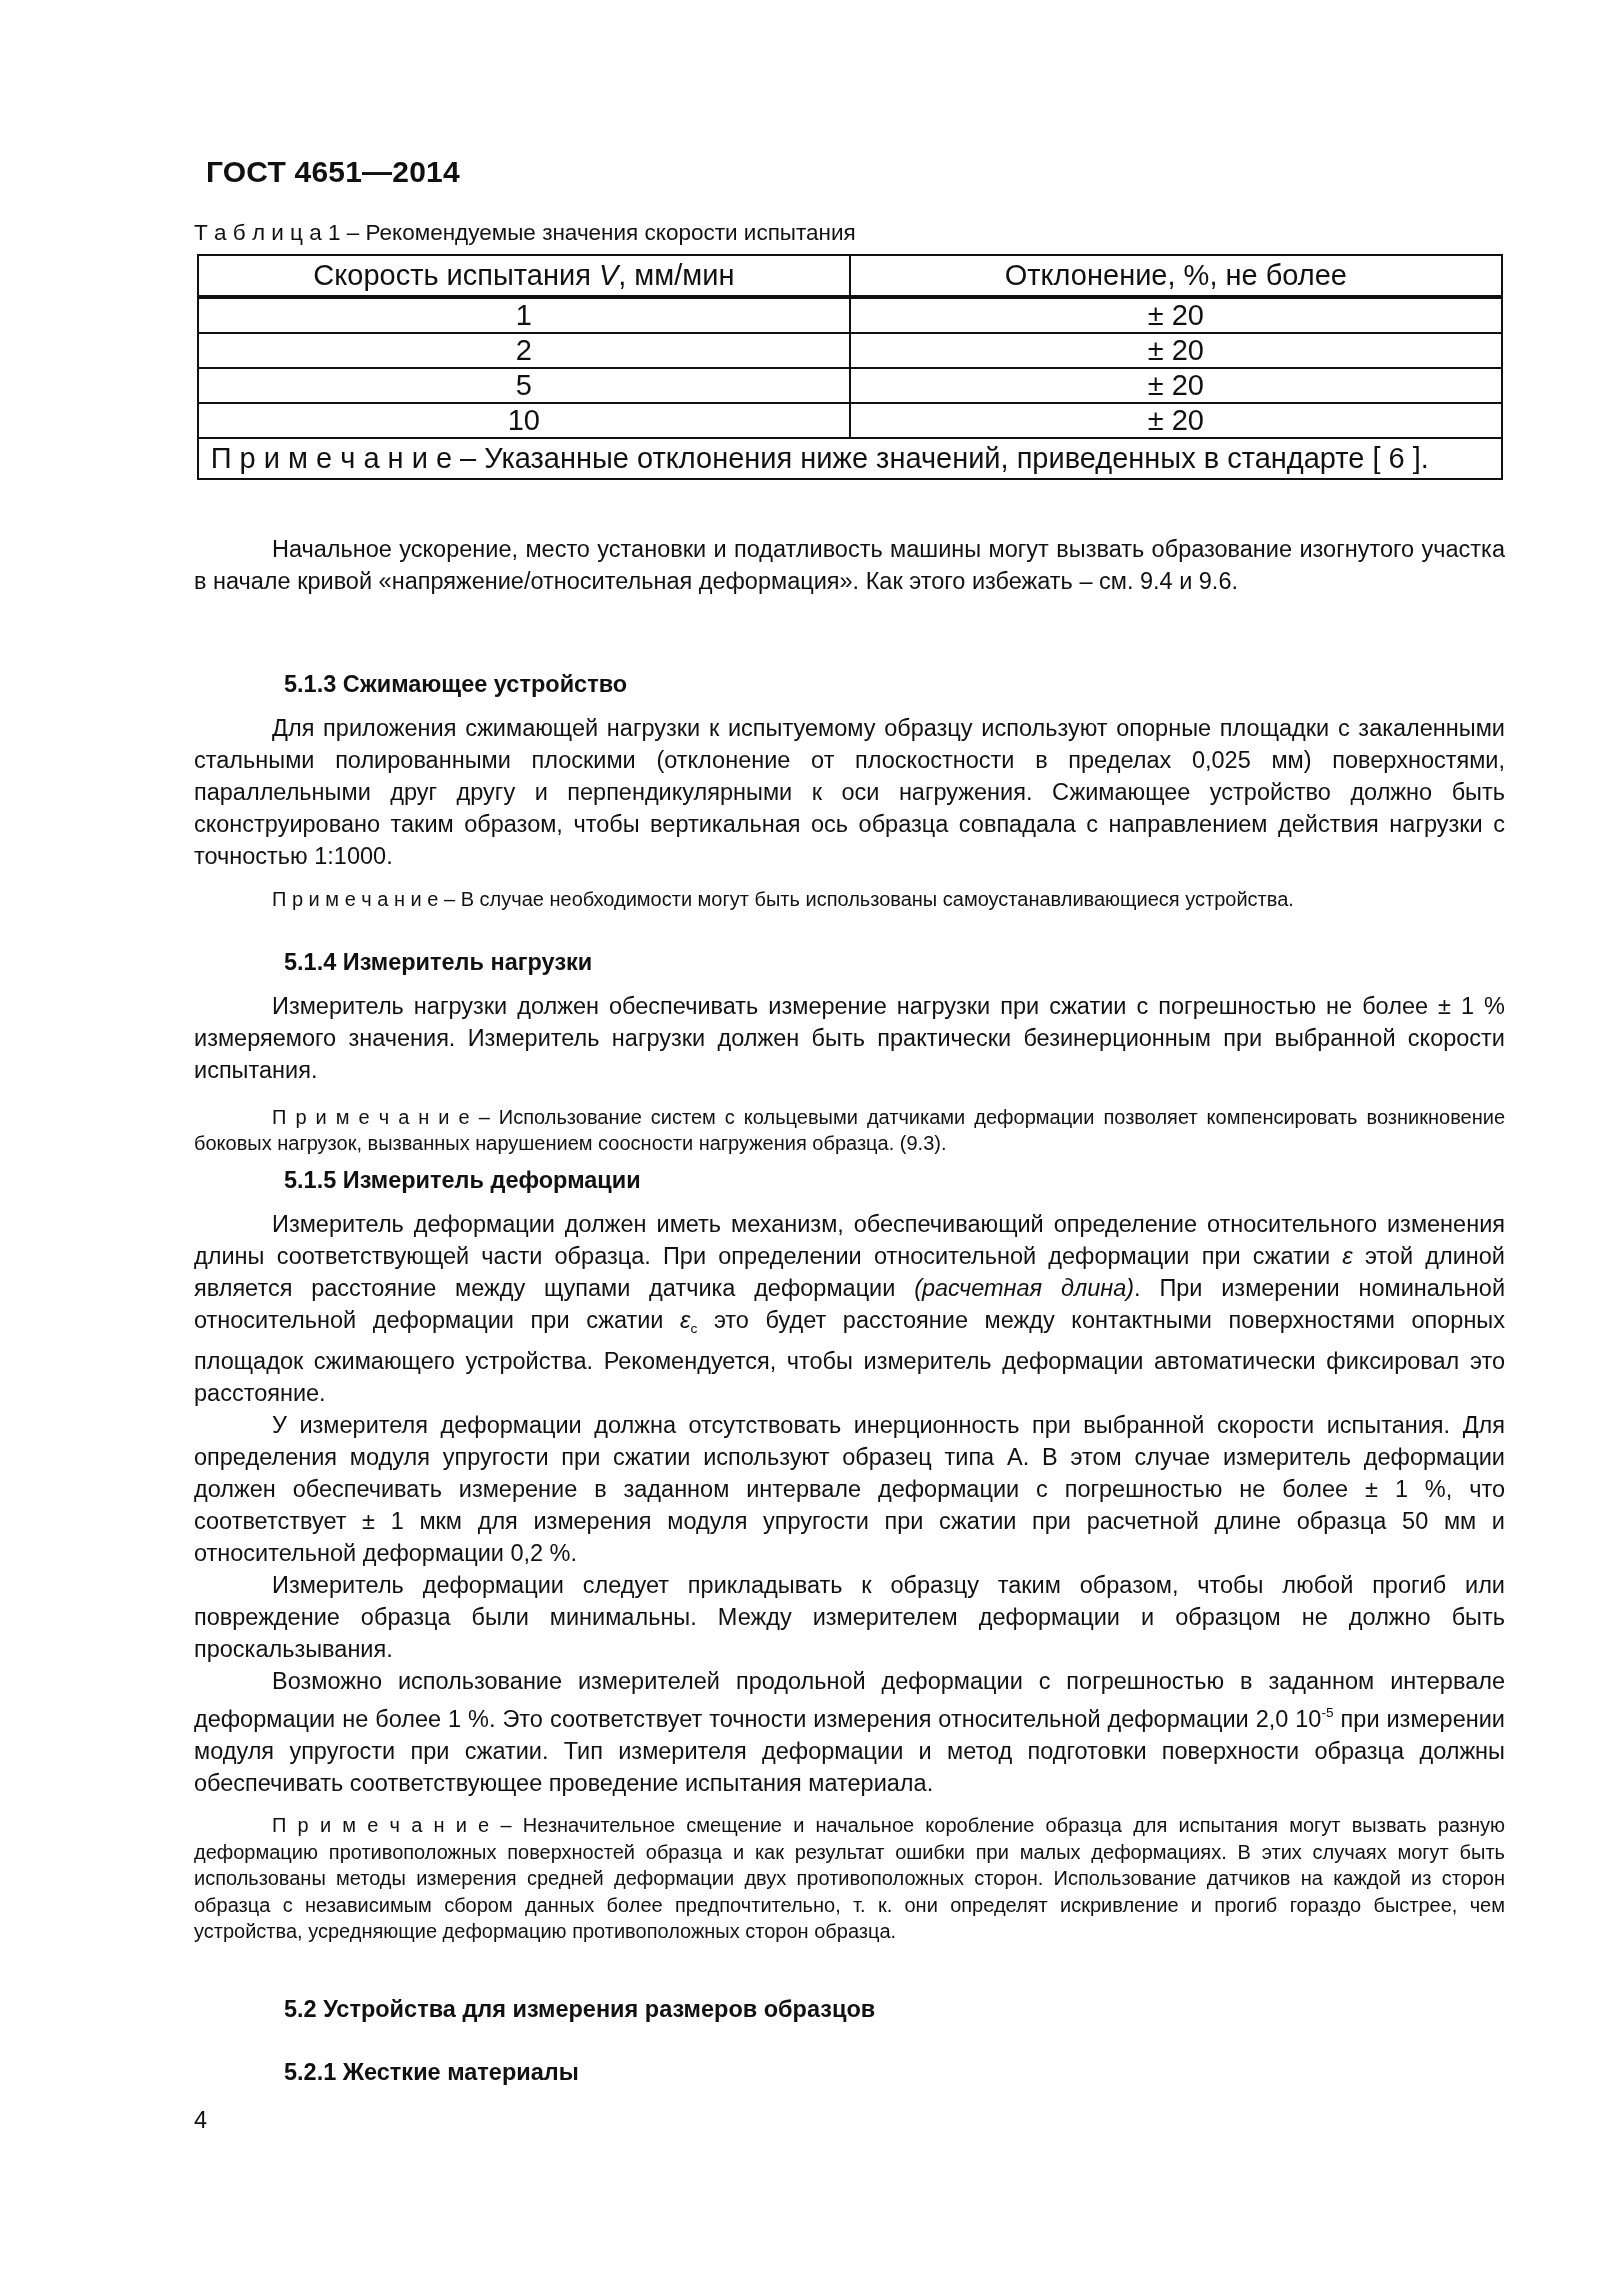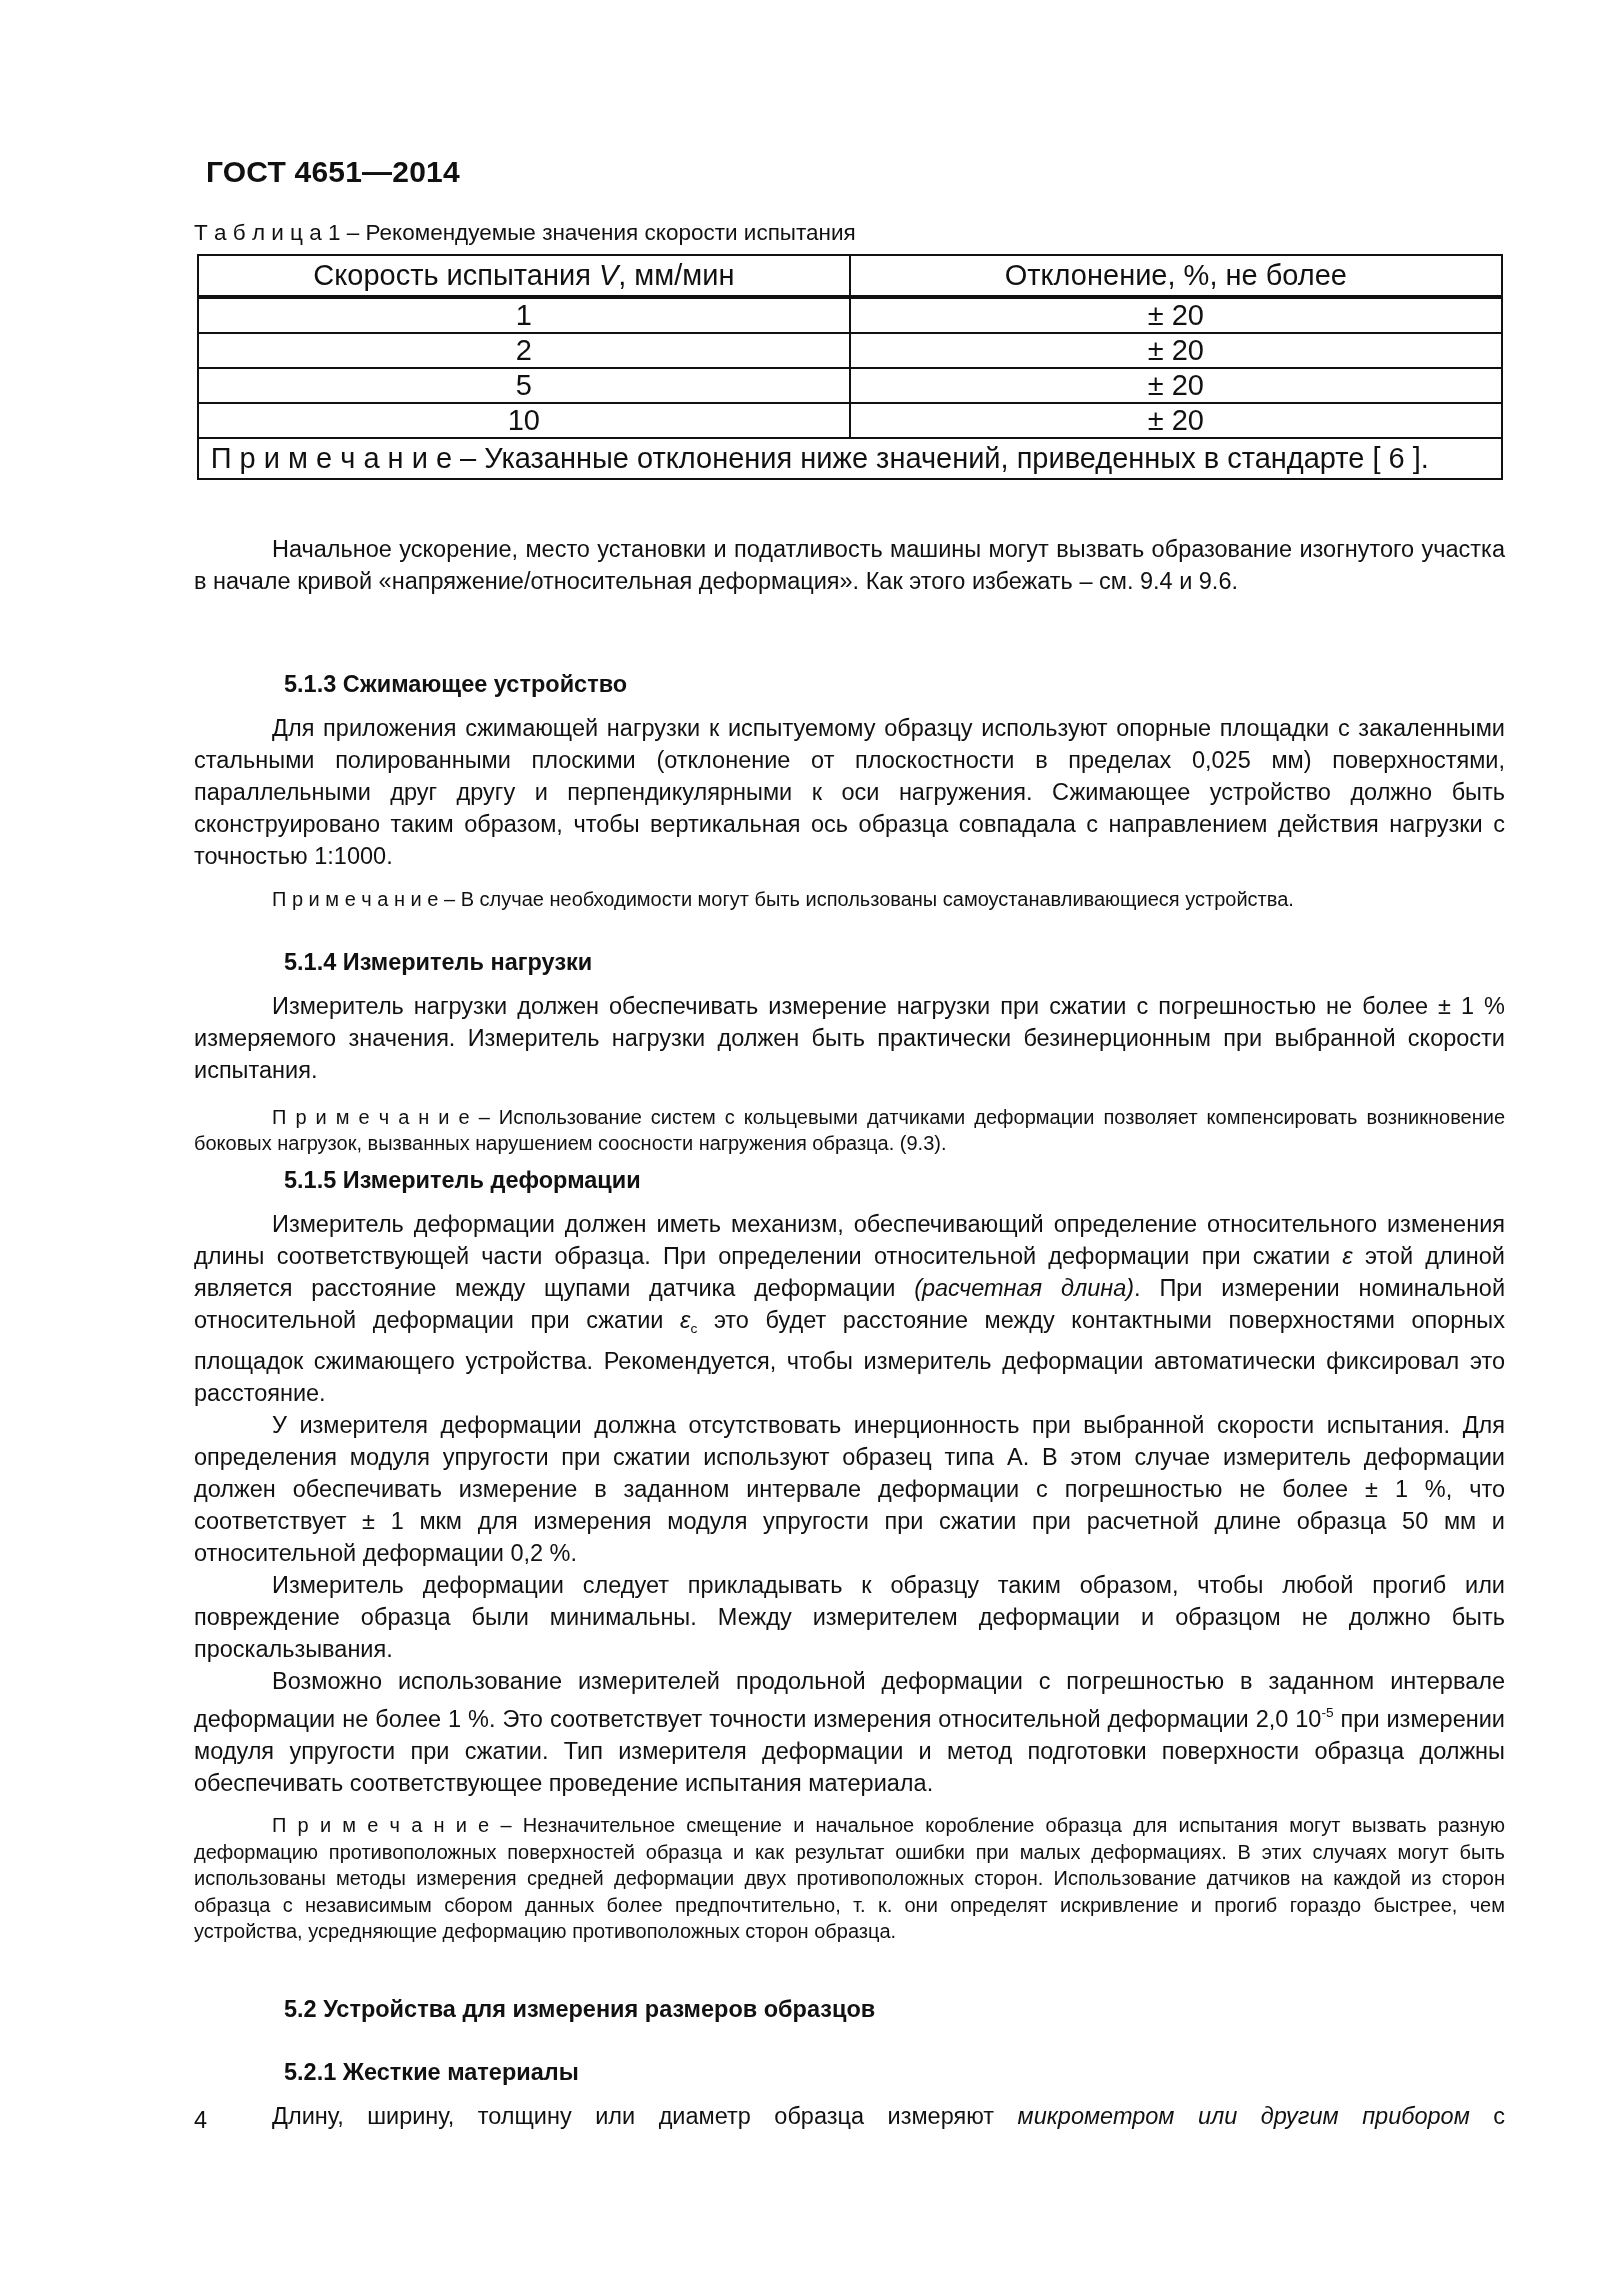--- a/index.html
+++ b/index.html
@@ -92,18 +92,17 @@
     <div style="height:13.7px"></div>
     <p class="note"><span>П р и м е ч а н и е</span><span> – Незначительное смещение и начальное коробление образца для испытания могут вызвать разную  деформацию противоположных поверхностей образца и как результат ошибки при малых деформациях. В этих случаях  могут быть использованы методы измерения средней деформации двух противоположных сторон. Использование датчиков на каждой из сторон образца  с независимым сбором данных более предпочтительно, т. к. они определят искривление и прогиб гораздо быстрее, чем устройства, усредняющие деформацию противоположных сторон образца.</span></p>
   </div>
 
   <div class="flow" style="top:1982px;">
     <h3>5.2 Устройства для измерения размеров образцов</h3>
   </div>
 
   <div class="flow" style="top:2045px;">
     <h3>5.2.1 Жесткие материалы</h3>
-    <p class="ind lastline-just"><span>Длину, ширину, толщину или диаметр образца  измеряют </span><i>микрометром или другим прибором</i><span> с</span></p>
   </div>
 </div>
 
 <div class="pageno">4</div>
 
 
 </body></html>

